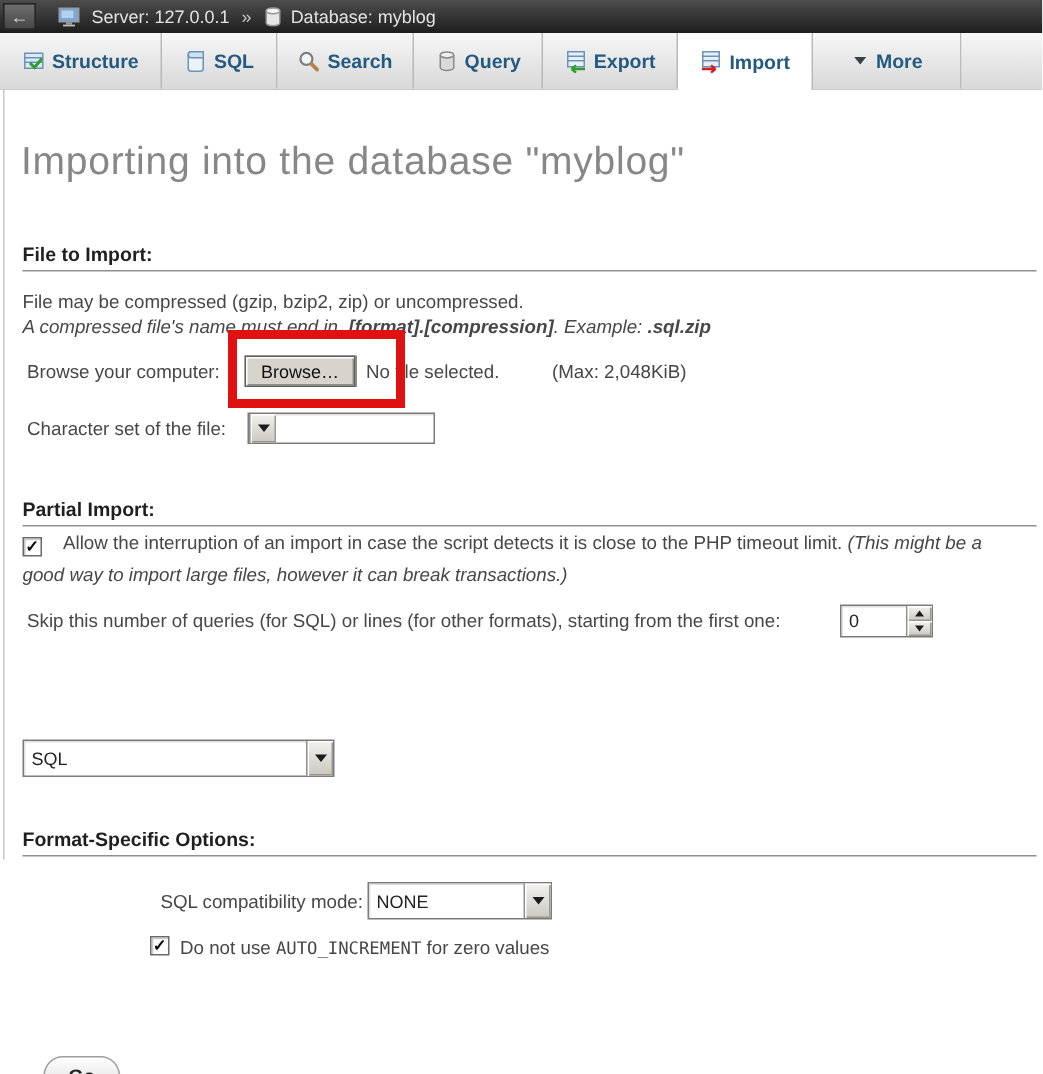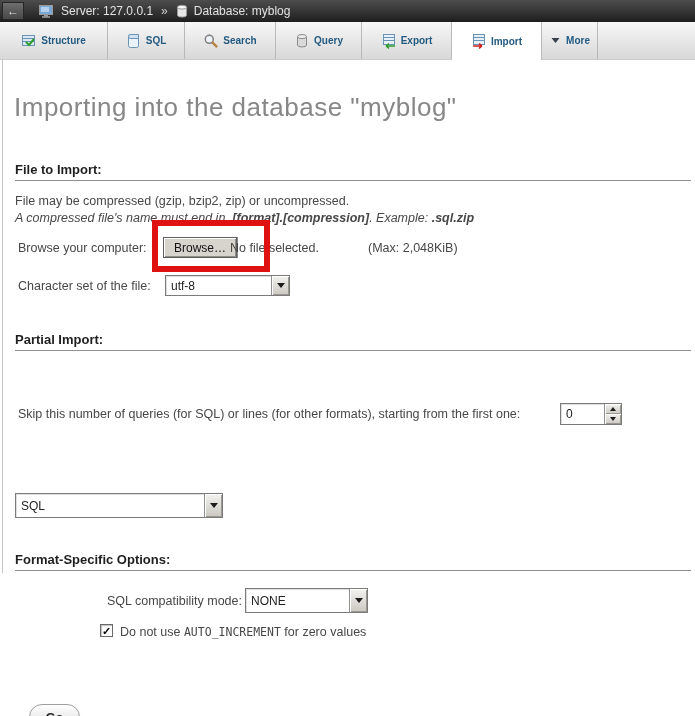--- a/index.html
+++ b/index.html
@@ -23,21 +23,21 @@
   .topbar .sep { color:#cfcfcf; margin:0 2px; }
   
   .tabbar {
     position:absolute; left:0; top:22px; width:695px; height:38px;
     display:flex; background:linear-gradient(#f5f5f5,#d6d6d6);
     border-bottom:1px solid #cccccc; box-sizing:border-box;
   }
   .tab {
     display:flex; align-items:center; justify-content:center; gap:4px;
     border-right:1px solid #b9b9b9; box-sizing:border-box; cursor:pointer;
-    font-size:10px; font-weight:bold; color:#235a81;
+    font-size:13px; font-weight:bold; color:#235a81;
     background:linear-gradient(#f7f7f7,#d8d8d8);
   }
   .tab.active { background:#fff; height:38px; }
   .tab-fill { flex:1; background:linear-gradient(#f7f7f7,#d8d8d8); }
   .tab svg { display:block; }
   
   .left-rule { position:absolute; left:2px; top:60px; width:1px; height:513px; background:#c5c5c5; }
   .page-title {
     position:absolute; left:14px; top:92px; font-size:26px; color:#878787; letter-spacing:0.5px;
   }
@@ -173,53 +173,53 @@
     </div>
     <div class="tab active" style="width:90px">
       <svg width="16" height="16" viewBox="0 0 16 16">
         <rect x="2.5" y="1.5" width="11" height="10" fill="#e7eff7" stroke="#6a93b8"></rect>
         <line x1="2.5" y1="4.5" x2="13.5" y2="4.5" stroke="#6a93b8"></line>
         <line x1="2.5" y1="7.5" x2="13.5" y2="7.5" stroke="#6a93b8"></line>
         <path d="M2 13 h9 m0 0 l-3 -2.4 m3 2.4 l-3 2.4" stroke="#cc2222" stroke-width="1.6" fill="none"></path>
       </svg>
       <span>Import</span>
     </div>
-    <div class="tab" style="width:56px">
+    <div class="tab" style="width:99px">
       <svg width="13" height="13" viewBox="0 0 13 13">
         <path d="M2.5 4 h8 l-4 5 z" fill="#37404a"></path>
       </svg>
       <span>More</span>
     </div>
     <div class="tab-fill"></div>
   </nav>
 
   <div class="left-rule"></div>
 
   <h1 class="page-title" style="margin:0; font-weight:normal;">Importing into the database "myblog"</h1>
 
   <div class="sect-head" style="top:162px">File to Import:</div>
 
   <p class="body-text" style="left:15px; top:194px; margin:0;">File may be compressed (gzip, bzip2, zip) or uncompressed.</p>
   <p class="body-text" style="left:15px; top:211px; margin:0;font-style:italic;"><span>A compressed file's name must end in </span><span class="b">.[format].[compression]</span><span>. Example: </span><span class="b">.sql.zip</span></p>
 
   <span class="body-text" style="left:18px; top:241px;">Browse your computer:</span>
   <button class="classic-btn">Browse…</button>
-  <span class="body-text" style="left:230px; top:241px;text-align:center;">No file selected.</span>
+  <span class="body-text" style="left:244px; top:241px;text-align:center;">No file selected.</span>
   <span class="body-text" style="left:368px; top:241px;">(Max: 2,048KiB)</span>
 
   <span class="body-text" style="left:18px; top:279px;">Character set of the file:</span>
   <div class="win-select" style="left:165px; top:275px; width:125px; height:21px;">
-    <span class="val">utf-8</span>
     <span class="dd-btn">
         <span class="tri-down"></span>
       </span>
   </div>
 
   <div class="sect-head" style="top:332px">Partial Import:</div>
 
+  <p class="body-text" style="left:15px; top:352px; width:665px; margin:0; line-height:21px;"><span class="win-check-inline">✓</span><span>Allow the interruption of an import in case the script detects it is close to the PHP timeout limit. </span><span class="it">(This might be a good way to import large files, however it can break transactions.)</span></p>
 
   <span class="body-text" style="left:18px; top:407px;">Skip this number of queries (for SQL) or lines (for other formats), starting from the first one:</span>
   <div class="spinbox">
     <span class="val">0</span>
     <span class="spin-btns">
       <span class="spin-btn">
           <span class="tri-up-s"></span>
         </span>
       <span class="spin-btn">
           <span class="tri-down-s"></span>

